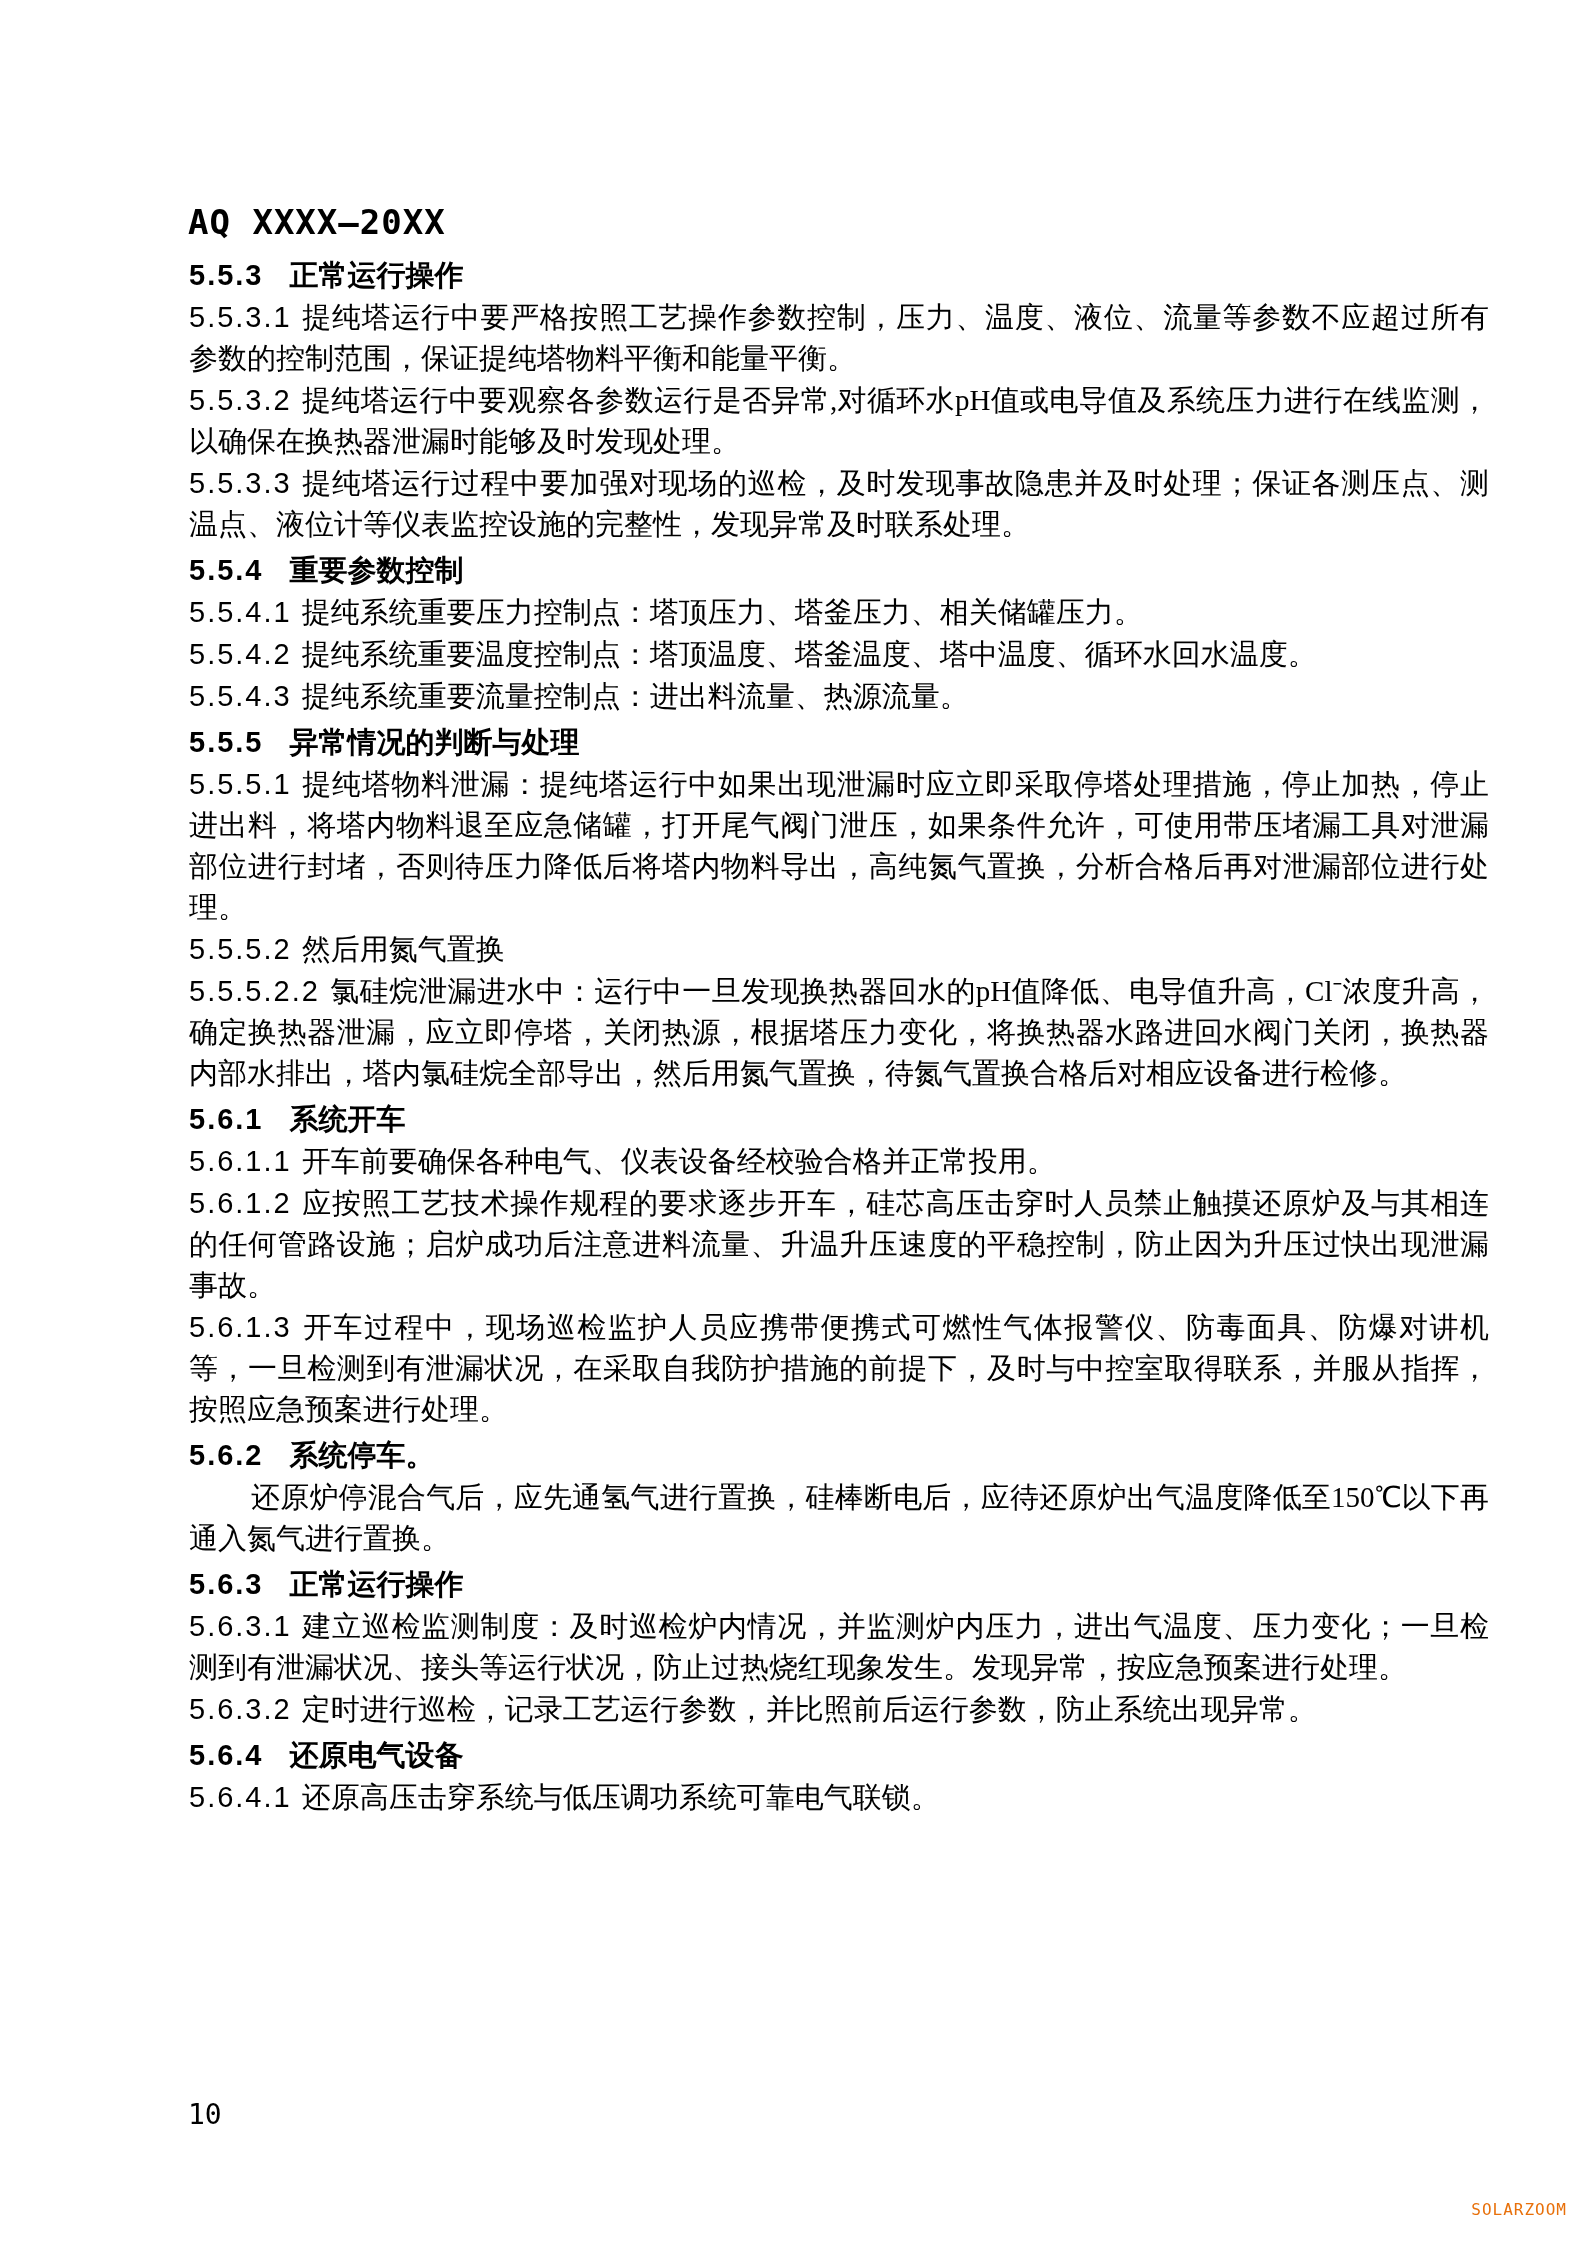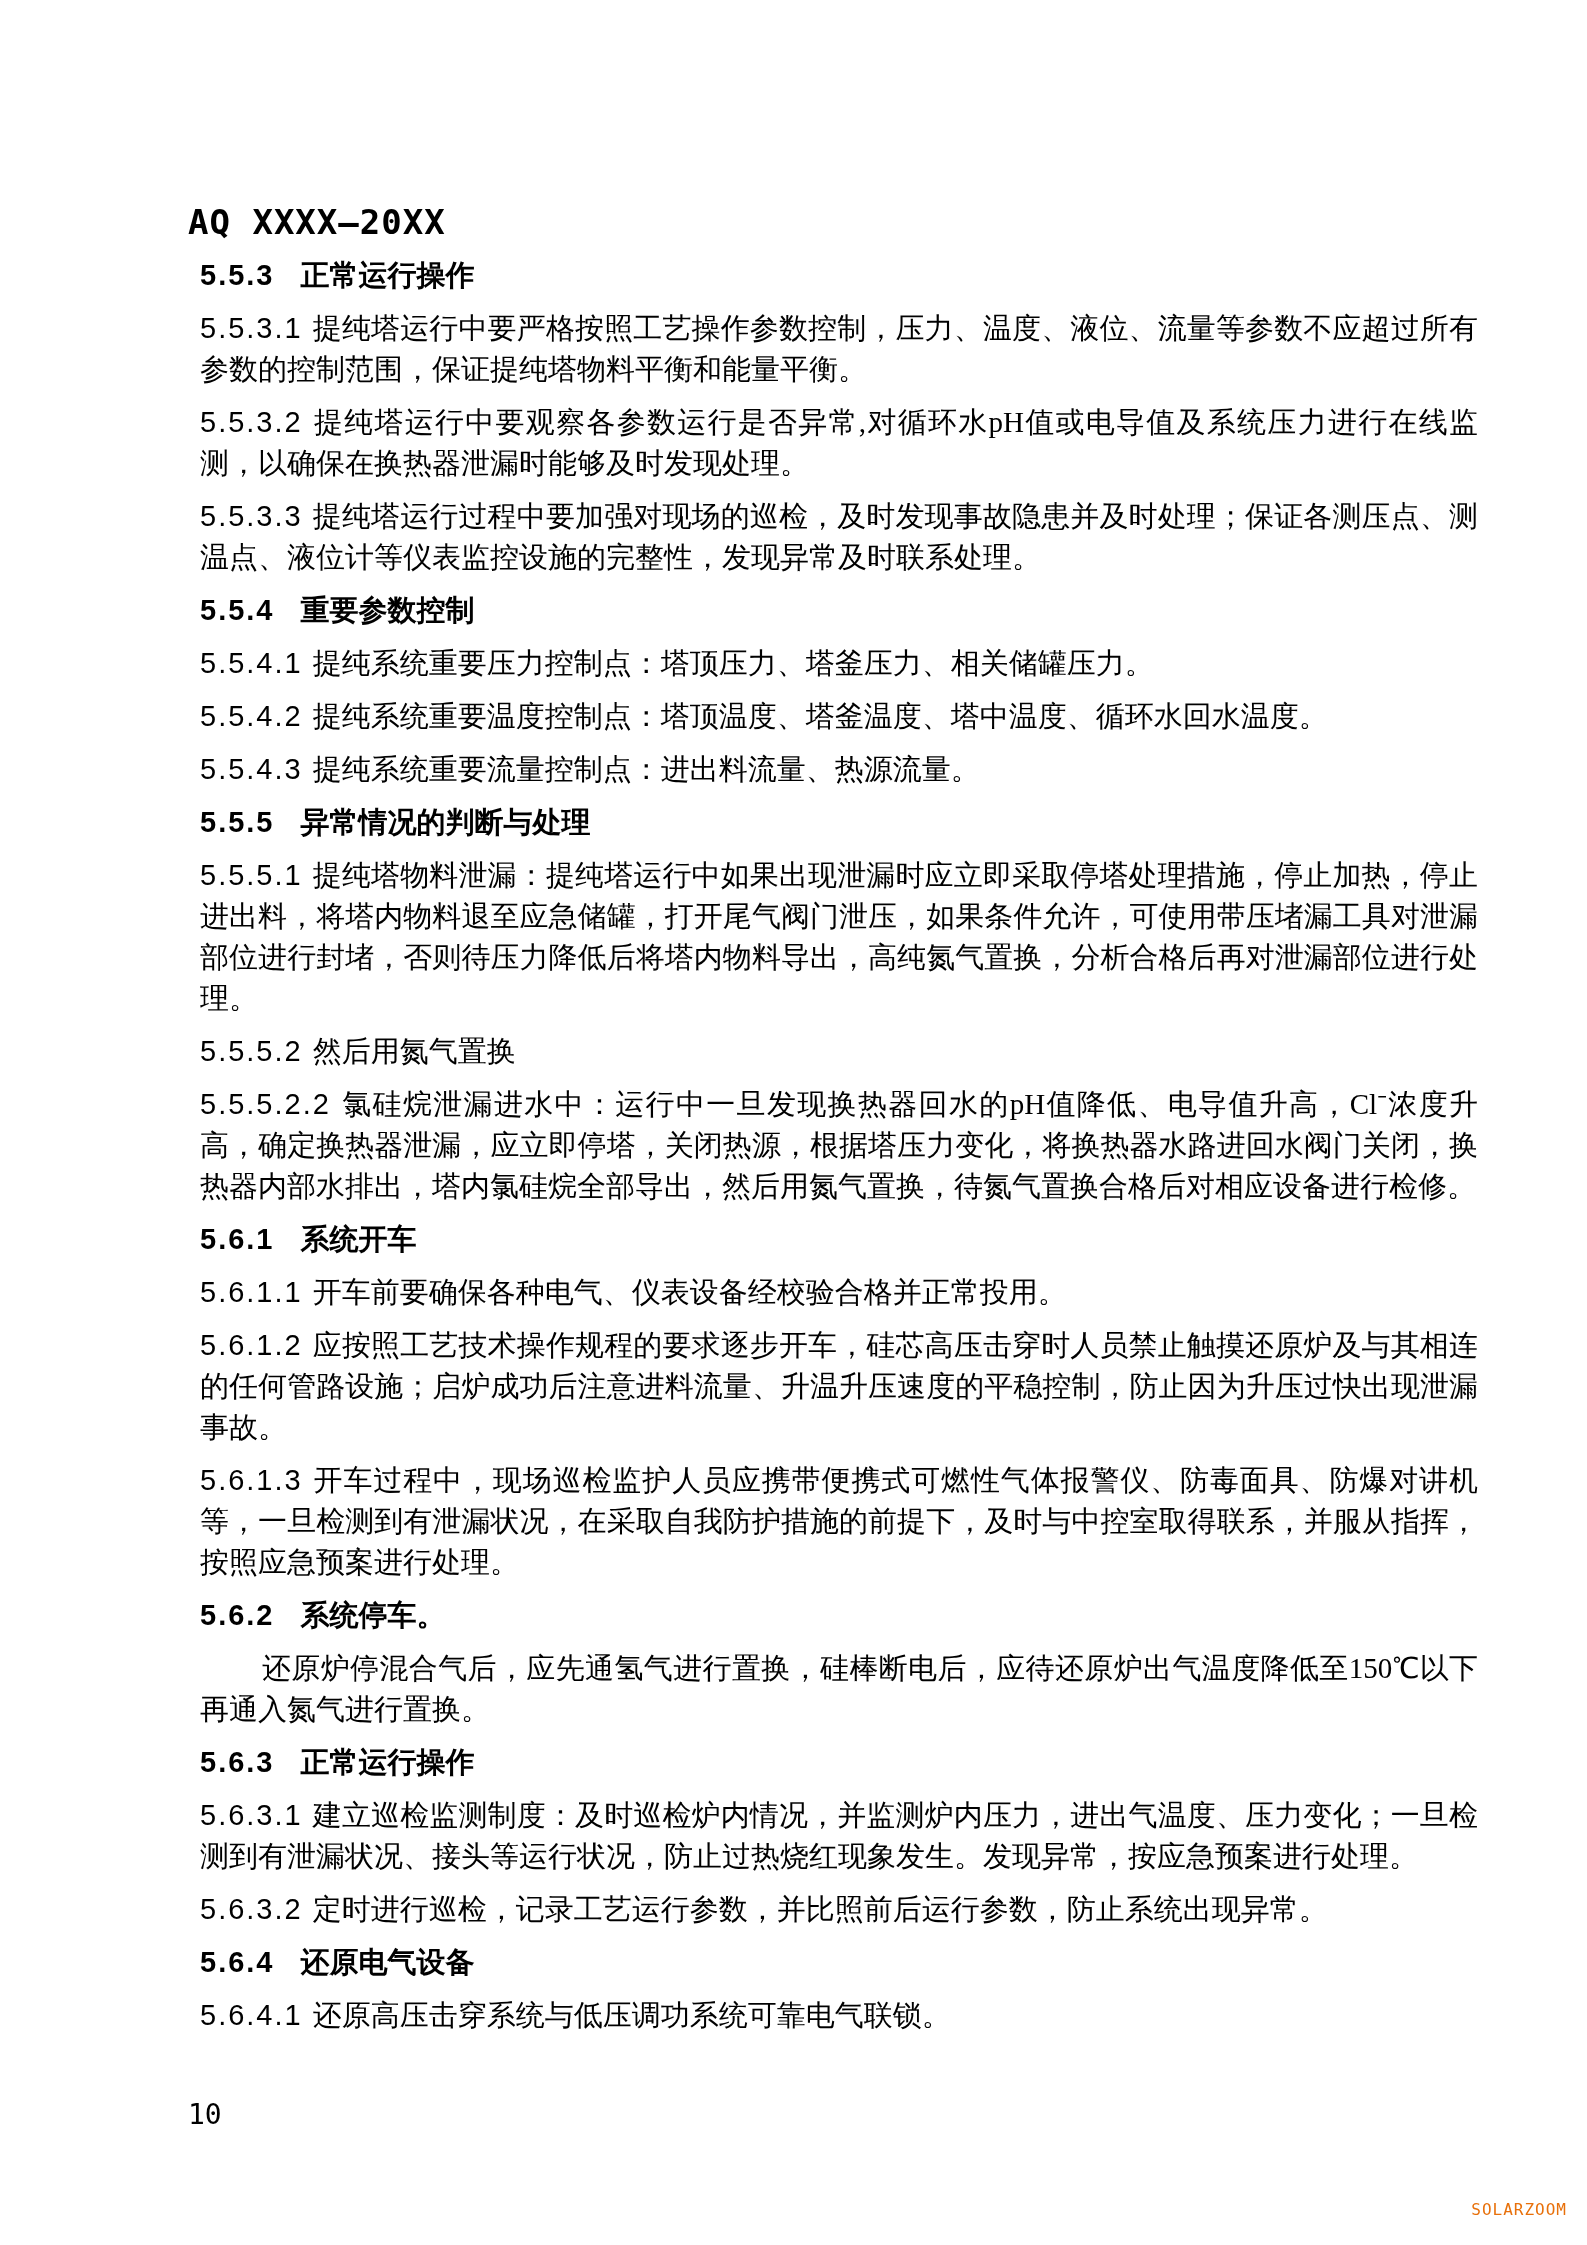--- a/index.html
+++ b/index.html
@@ -26,21 +26,21 @@
     position: absolute;
     left: 188px;
     top: 250px;
     width: 1302px;
   }
   .block {
     font-family: "Liberation Serif", serif;
     font-size: 29px;
     line-height: 41px;
     text-align: justify;
-    margin: 12px;
+    margin: 1px;
     color: #000000;
   }
   .block .num {
     font-family: "Liberation Sans", sans-serif;
     letter-spacing: 2px;
     margin-right: 10px;
   }
   .h2, .h3 {
     font-family: "Liberation Sans", sans-serif;
     font-weight: bold;

